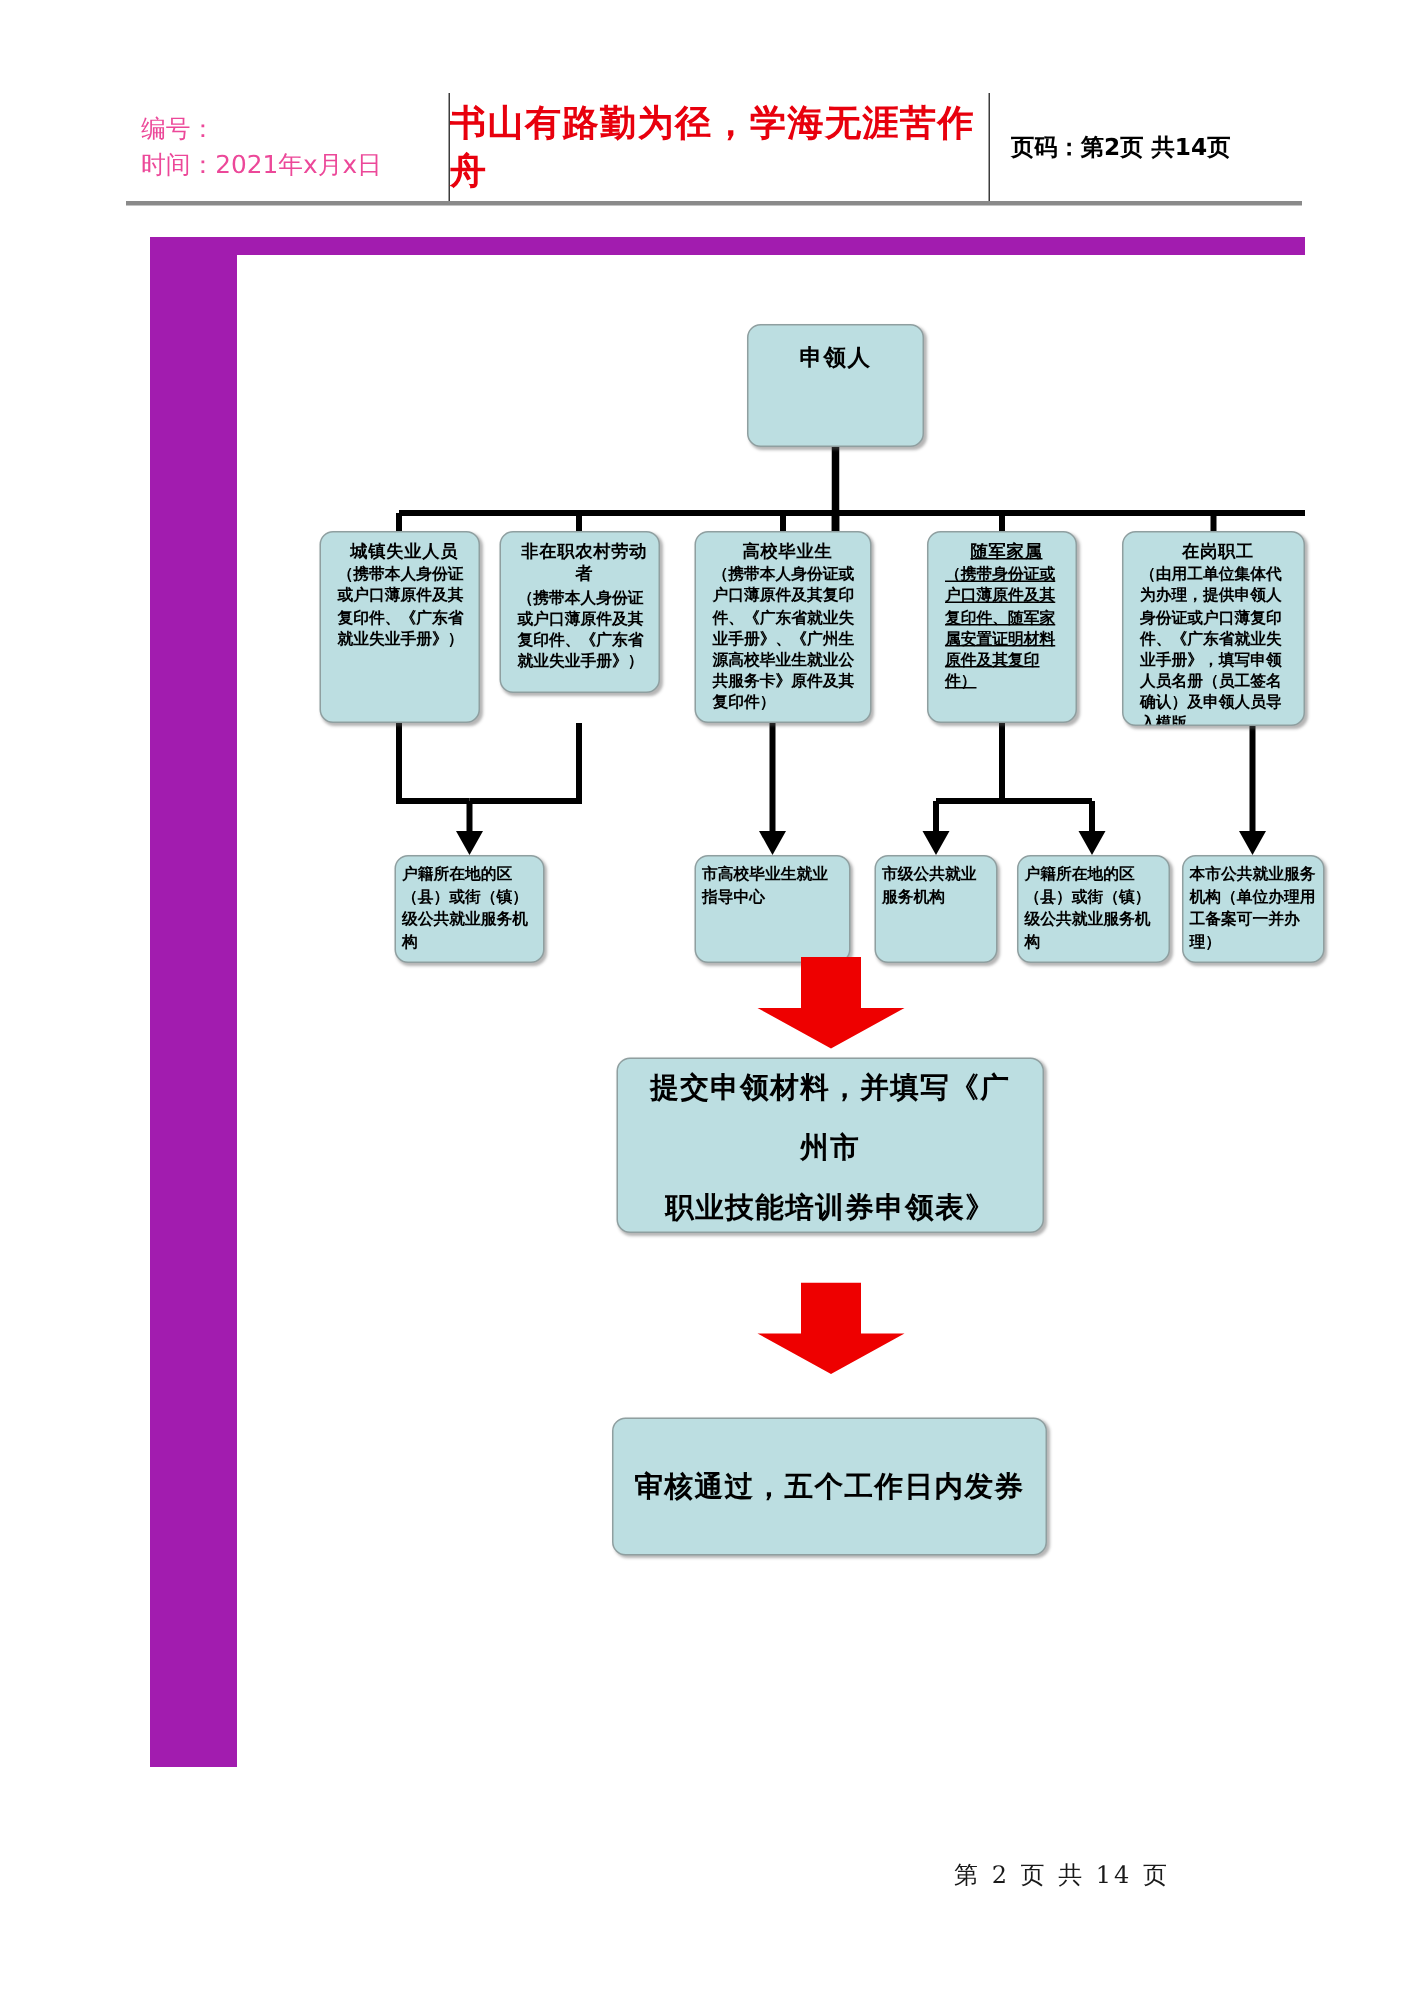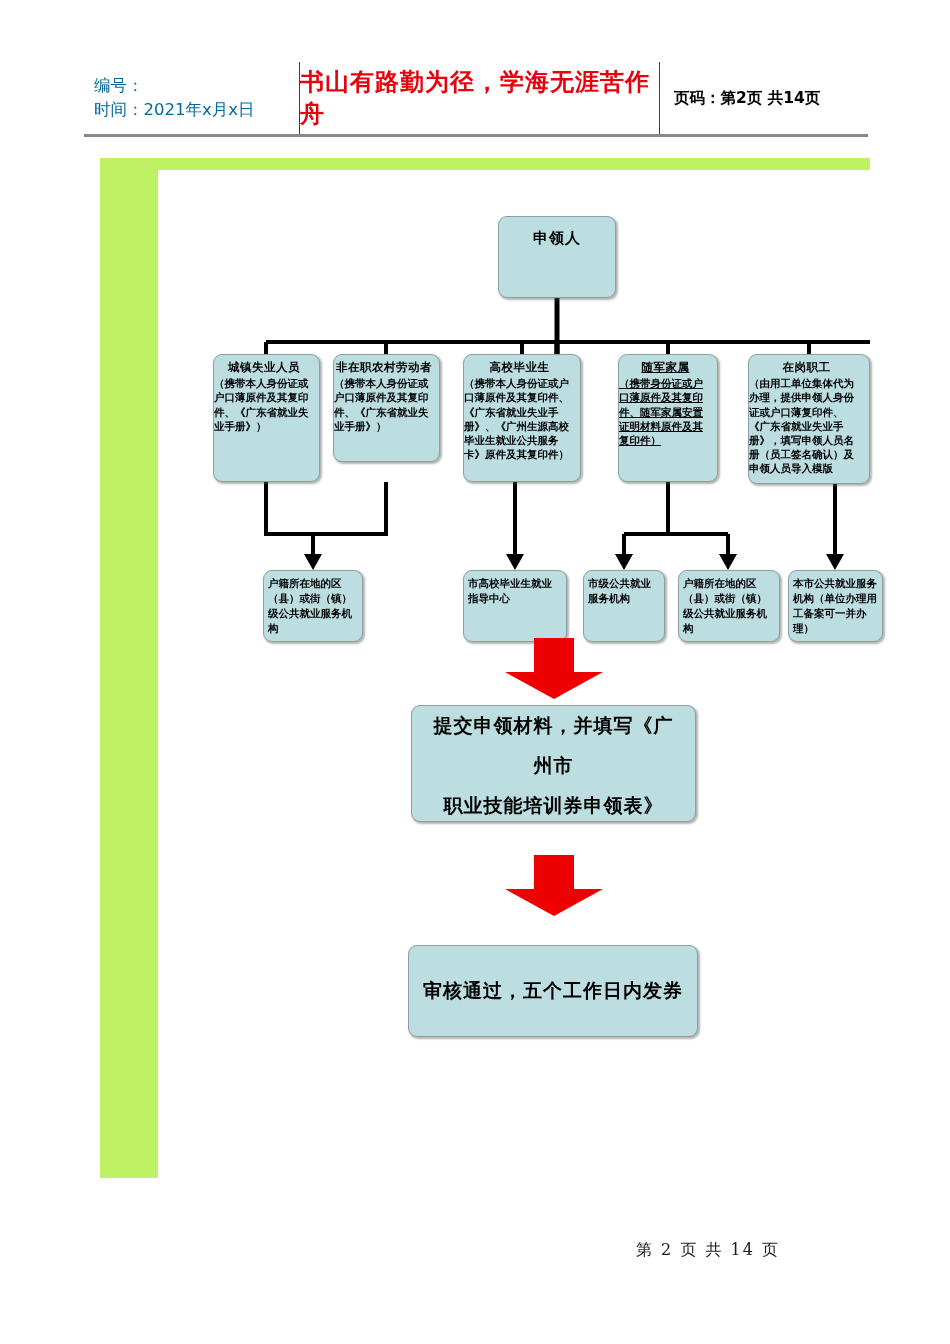--- a/index.html
+++ b/index.html
@@ -31,21 +31,21 @@
     justify-content: center;
     box-sizing: border-box;
   }
   .hdr-left {
     width: 212px;
     padding-left: 6px;
     border-right: 1px solid #3c3c3c;
   }
   .hdr-left div {
     font-size: 16.5px;
-    color: #0369a1;
+    color: #ec4899;
     line-height: 1.45;
     white-space: nowrap;
   }
   .hdr-mid {
     flex: 1;
     align-items: center;
     justify-content: center;
     border-right: 1px solid #3c3c3c;
   }
   .hdr-mid span {
@@ -74,21 +74,21 @@
     background: #8a8a8a;
   }
 
   
   #figure-area {
     position: absolute;
     left: 100px;
     top: 158px;
     width: 770px;
     height: 1020px;
-    background: #bef264;
+    background: #a21caf;
   }
   #figure-canvas {
     position: absolute;
     left: 58px;
     top: 12px;
     width: 712px;
     height: 1008px;
     background: #ffffff;
   }
 
@@ -122,21 +122,21 @@
     height: 82px;
     display: flex;
     align-items: flex-start;
     justify-content: center;
     padding-top: 12px;
     font-size: 15px;
     letter-spacing: 1px;
   }
 
   .cat-node {
-    padding: 5px 5px 3px 0;
+    padding: 5px 5px 3px 11px;
     font-size: 10.5px;
     line-height: 1.34;
   }
   .cat-node .ntitle { font-size: 11.5px; margin-bottom: 1px; letter-spacing: .5px; }
 
   #node-cat-1 { left: 55px;  top: 184px; width: 107px; height: 128px; }
   #node-cat-2 { left: 175px; top: 184px; width: 107px; height: 108px; }
   #node-cat-3 { left: 305px; top: 184px; width: 118px; height: 128px; }
   #node-cat-4 { left: 460px; top: 184px; width: 100px; height: 128px; text-decoration: underline; }
   #node-cat-5 { left: 590px; top: 184px; width: 122px; height: 130px; }

